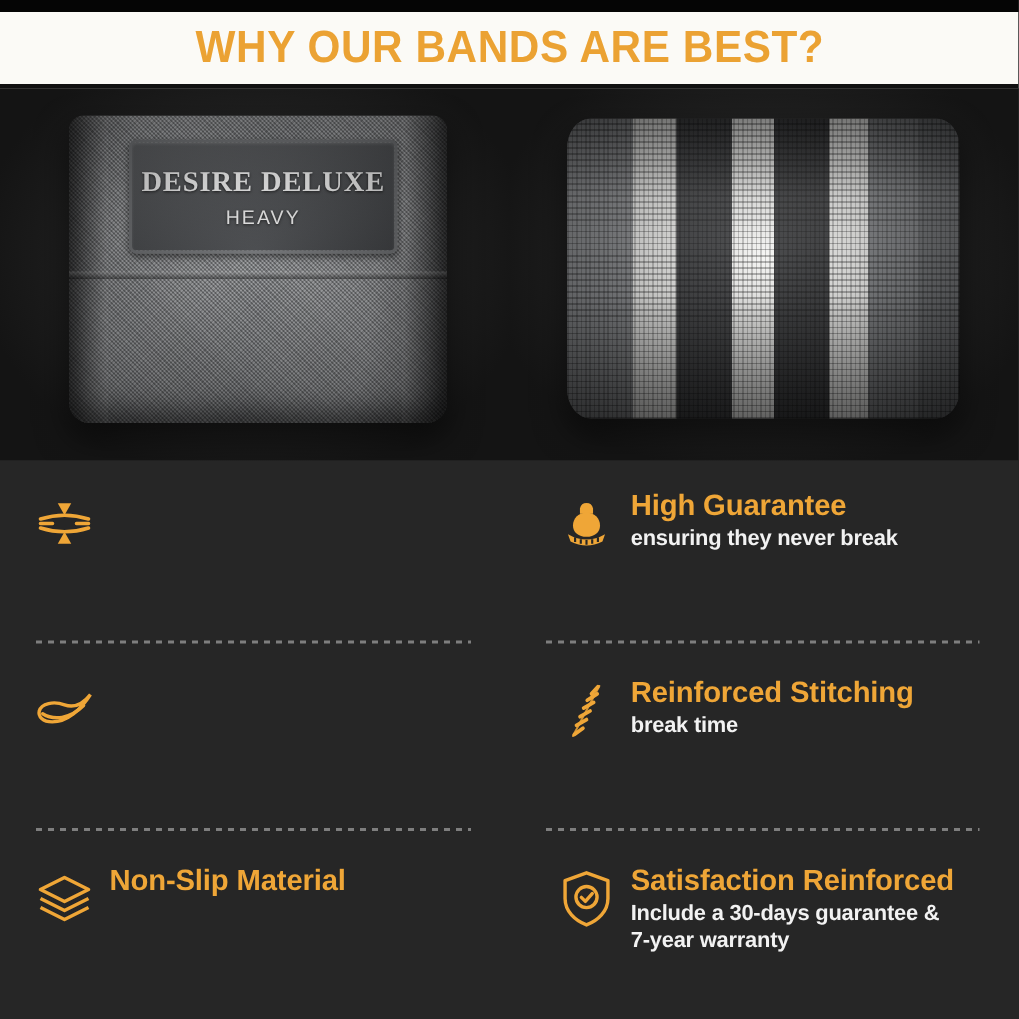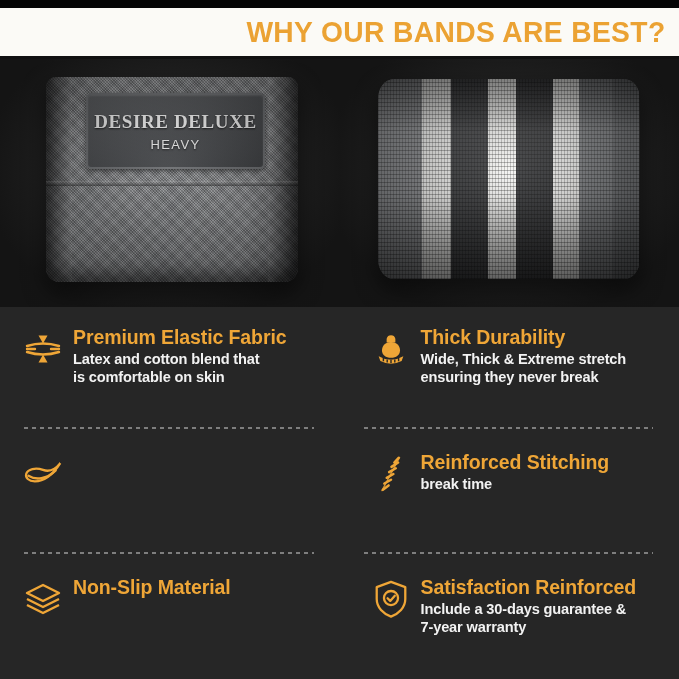--- a/index.html
+++ b/index.html
@@ -8,21 +8,21 @@
     background:#262626;
     font-family:"Liberation Sans", sans-serif;
     -webkit-font-smoothing:antialiased;
   }
   .page{position:relative;width:679px;height:679px;background:#262626;}
 
   
   .topstrip{height:8px;background:#050505;}
   .header{
     height:48px;background:#fbfaf6;
-    display:flex;align-items:center;justify-content:flex-end;
+    display:flex;align-items:center;justify-content:center;
     border-bottom:3px solid #111;
   }
   .header-title{
     color:#eba233;font-size:30px;font-weight:bold;
     letter-spacing:.4px;white-space:nowrap;
     transform:scaleX(.94);
   }
 
   
   .photos{height:248px;display:flex;background:#242424;position:relative;}
@@ -173,43 +173,35 @@
     <div class="cell">
       <div class="icon">
         <svg width="40" height="40" viewBox="0 0 40 40" fill="none" stroke="#efa637" stroke-width="2.4" stroke-linecap="round">
           <path d="M4 17 Q20 12 36 17"></path>
           <path d="M4 23 Q20 28 36 23"></path>
           <path d="M4 20 H12 M28 20 H36"></path>
           <polygon points="20,14.5 15.5,6.5 24.5,6.5" fill="#efa637" stroke="none"></polygon>
           <polygon points="20,25.5 15.5,33.5 24.5,33.5" fill="#efa637" stroke="none"></polygon>
         </svg>
       </div>
-      <div class="txt">
-        <div class="f-title">Premium Elastic Fabric</div>
-        <div class="f-desc">
-          <span>Latex and cotton blend that</span>
-          <span>is comfortable on skin</span>
-        </div>
-      </div>
       <div class="sep"></div>
     </div>
 
     <div class="cell right">
       <div class="icon">
         <svg width="38" height="38" viewBox="0 0 40 40" fill="none" stroke="#efa637" stroke-width="2.2">
           <path d="M16.5 9.5 a3.6 3.6 0 0 1 7 0 v2.5 h-7z" fill="#efa637"></path>
           <path d="M20 12.5 c-6 0-9.5 4.2-9.5 9 0 4.6 4 7.8 9.5 7.8 s9.5-3.2 9.5-7.8c0-4.8-3.5-9-9.5-9z" fill="#efa637" stroke="none"></path>
           <path d="M7 27.5 q13 7.5 26 0 l-1.8 5.2 q-11.2 5.6-22.4 0z" fill="#efa637" stroke="none"></path>
           <path d="M12 29.6 v3.3 M16 31 v3.2 M20 31.6 v3.3 M24 31 v3.2 M28 29.6 v3.3" stroke="#262626" stroke-width="1.5"></path>
         </svg>
       </div>
       <div class="txt">
-        <div class="f-title">Thick Durability</div>
+        <div class="f-title">High Guarantee</div>
         <div class="f-desc">
-          <span>Wide, Thick &amp; Extreme stretch</span>
           <span>ensuring they never break</span>
         </div>
       </div>
       <div class="sep"></div>
     </div>
 
     <div class="cell">
       <div class="icon">
         <svg width="40" height="36" viewBox="0 0 44 34" fill="none" stroke="#efa637" stroke-width="2.5" stroke-linecap="round">
           <path d="M41 5 C34 16 24 25 13 25 C6 25 2.5 21 3.5 17 C5 11.5 14 9.5 22 12.5 C29 15 35.5 12 41 5z"></path>

